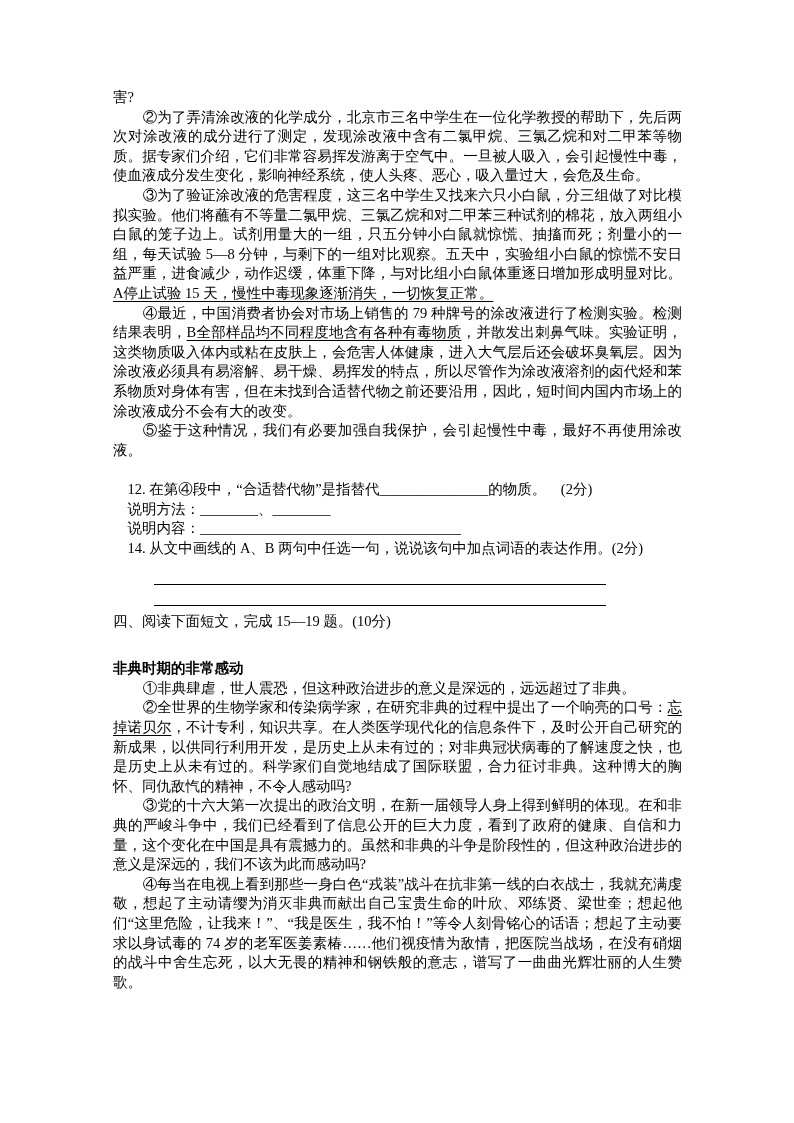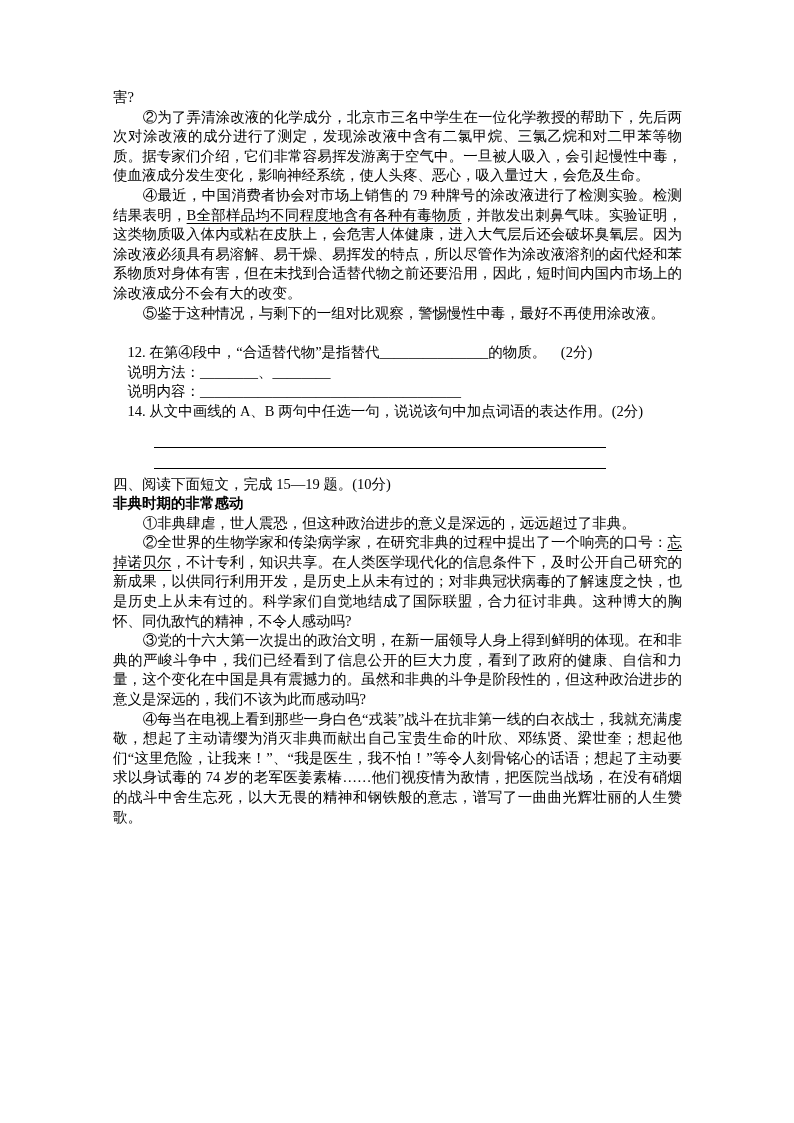--- a/index.html
+++ b/index.html
@@ -14,44 +14,45 @@
     font-family: "Liberation Serif", "DejaVu Serif", serif;
     font-size: 14.5px;
     line-height: 19.6px;
     padding: 88px 112px 0 113px;
     overflow: hidden;
   }
   .page p { text-align: justify; }
   .indent { text-indent: 2.05em; }
   .q { text-indent: 1em; }
   .u { text-decoration: underline; text-underline-offset: 3px; }
-  .title2 { text-align: center; font-weight: bold; }
+  .title2 { text-align: center; font-weight: bold; margin-top: 28px; }
   .spacer { height: 20px; }
   .answer-line {
     height: 21px;
     border-bottom: 1px solid #000;
     width: 452px;
     margin-left: 41px;
   }
   .answer-line.first { margin-top: 5px; }
   .answer-line.last { margin-bottom: 6px; }
 </style>
 </head>
 <body>
 
 <div class="page">
 
   <p>害?</p>
 
   <p class="indent">②为了弄清涂改液的化学成分，北京市三名中学生在一位化学教授的帮助下，先后两次对涂改液的成分进行了测定，发现涂改液中含有二氯甲烷、三氯乙烷和对二甲苯等物质。据专家们介绍，它们非常容易挥发游离于空气中。一旦被人吸入，会引起慢性中毒，使血液成分发生变化，影响神经系统，使人头疼、恶心，吸入量过大，会危及生命。</p>
 
+  <p class="indent"><span>③为了验证涂改液的危害程度，这三名中学生又找来六只小白鼠，分三组做了对比模拟实验。他们将蘸有不等量二氯甲烷、三氯乙烷和对二甲苯三种试剂的棉花，放入两组小白鼠的笼子边上。试剂用量大的一组，只五分钟小白鼠就惊慌、抽搐而死；剂量小的一组，每天试验 5—8 分钟，与剩下的一组对比观察。五天中，实验组小白鼠的惊慌不安日益严重，进食减少，动作迟缓，体重下降，与对比组小白鼠体重逐日增加形成明显对比。</span><span class="u">A停止试验 15 天，慢性中毒现象逐渐消失，一切恢复正常。</span></p>
 
   <p class="indent"><span>④最近，中国消费者协会对市场上销售的 79 种牌号的涂改液进行了检测实验。检测结果表明，</span><span class="u">B全部样品均不同程度地含有各种有毒物质</span><span>，并散发出刺鼻气味。实验证明，这类物质吸入体内或粘在皮肤上，会危害人体健康，进入大气层后还会破坏臭氧层。因为涂改液必须具有易溶解、易干燥、易挥发的特点，所以尽管作为涂改液溶剂的卤代烃和苯系物质对身体有害，但在未找到合适替代物之前还要沿用，因此，短时间内国内市场上的涂改液成分不会有大的改变。</span></p>
 
-  <p class="indent">⑤鉴于这种情况，与剩下的一组对比观察，警惕慢性中毒，最好不再使用涂改液。</p>
+  <p class="indent">⑤鉴于这种情况，我们有必要加强自我保护，会引起慢性中毒，最好不再使用涂改液。</p>
 
 
   <div class="spacer"></div>
 
   <p class="q">12. 在第④段中，“合适替代物”是指替代_______________的物质。　(2分)</p>
 
 
   <p class="q">说明方法：________、________</p>
 
   <p class="q">说明内容：____________________________________</p>

